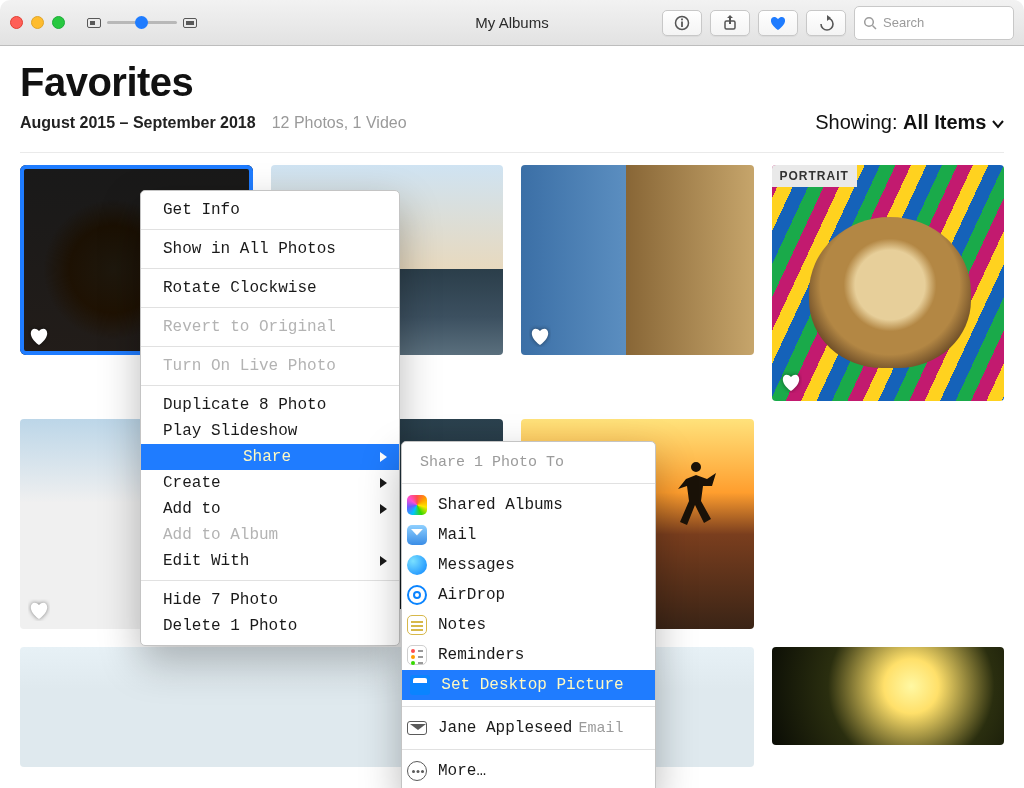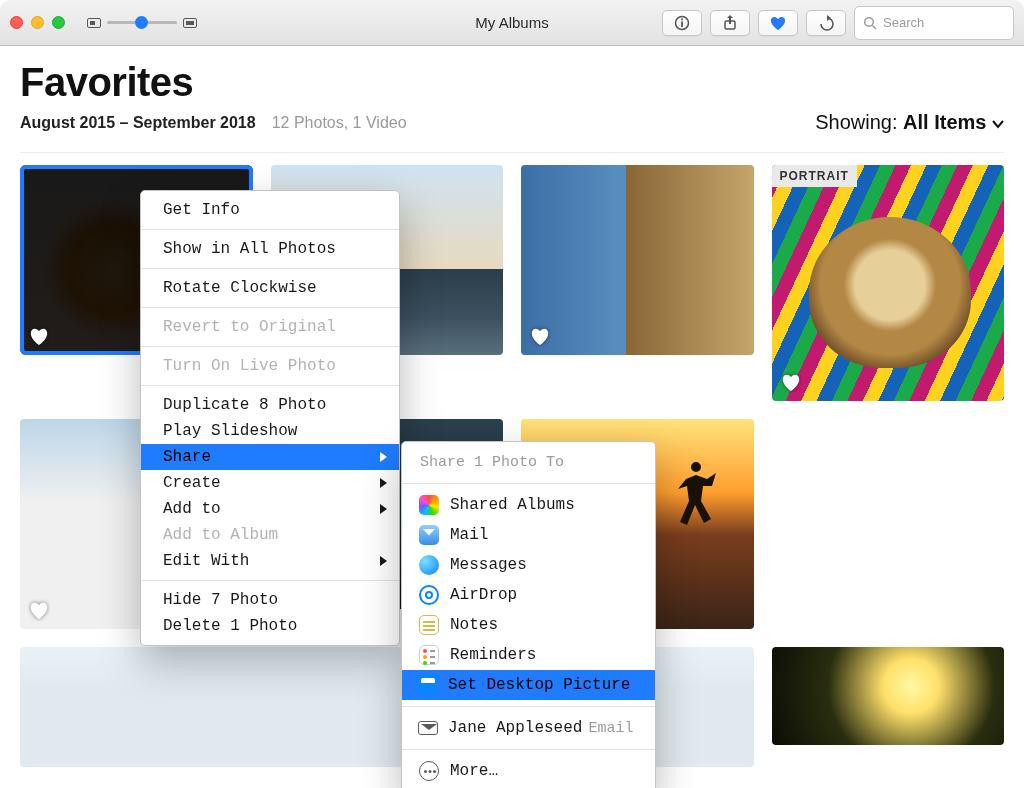--- a/index.html
+++ b/index.html
@@ -128,30 +128,30 @@
     min-width:255px;
     font-family:Liberation Mono, monospace;
   }
   .ctx .item {
     display:flex; align-items:center;
     padding:4px 28px 4px 22px;
     white-space:nowrap;
     position:relative;
   }
   .ctx .item.disabled { color:#b3b3b3; }
-  .ctx .item.highlight { background:#1f7cff; color:#000000;}
+  .ctx .item.highlight { background:#1f7cff; color:#fef9c3;justify-content:center;}
   .ctx .sep { height:1px; background:#e1e1e1; margin:6px 0; }
   .ctx .arrow {
     position:absolute; right:12px; top:50%; transform:translateY(-50%);
     width:0;height:0;border-left:7px solid #1a1a1a;
     border-top:5px solid transparent;border-bottom:5px solid transparent;
   }
   .ctx .item.highlight .arrow{ border-left-color:#fff;}
 
-  .ctx.submenu .item { padding-left:16px; }
+  .ctx.submenu .item { padding-left:4px; }
   .ctx.submenu .ico { width:22px; height:22px; margin-right:10px; display:inline-flex; align-items:center; justify-content:center; }
   .ctx.submenu header{
     padding:6px 22px 6px 18px; color:#9b9b9b; font-size:15px;
   }
   .suffix { color:#9b9b9b; margin-left:6px; font-size:15px;}
 
   
   .appicon { width:20px; height:20px; border-radius:5px; display:inline-block;}
   .ic-shared{ background:conic-gradient(#ff4d4d,#ff9d00,#ffe600,#36d900,#00c3ff,#6a5cff,#ff4dd2,#ff4d4d);}
   .ic-mail  { background:linear-gradient(#8fd0ff,#3a8de6); position:relative;}

